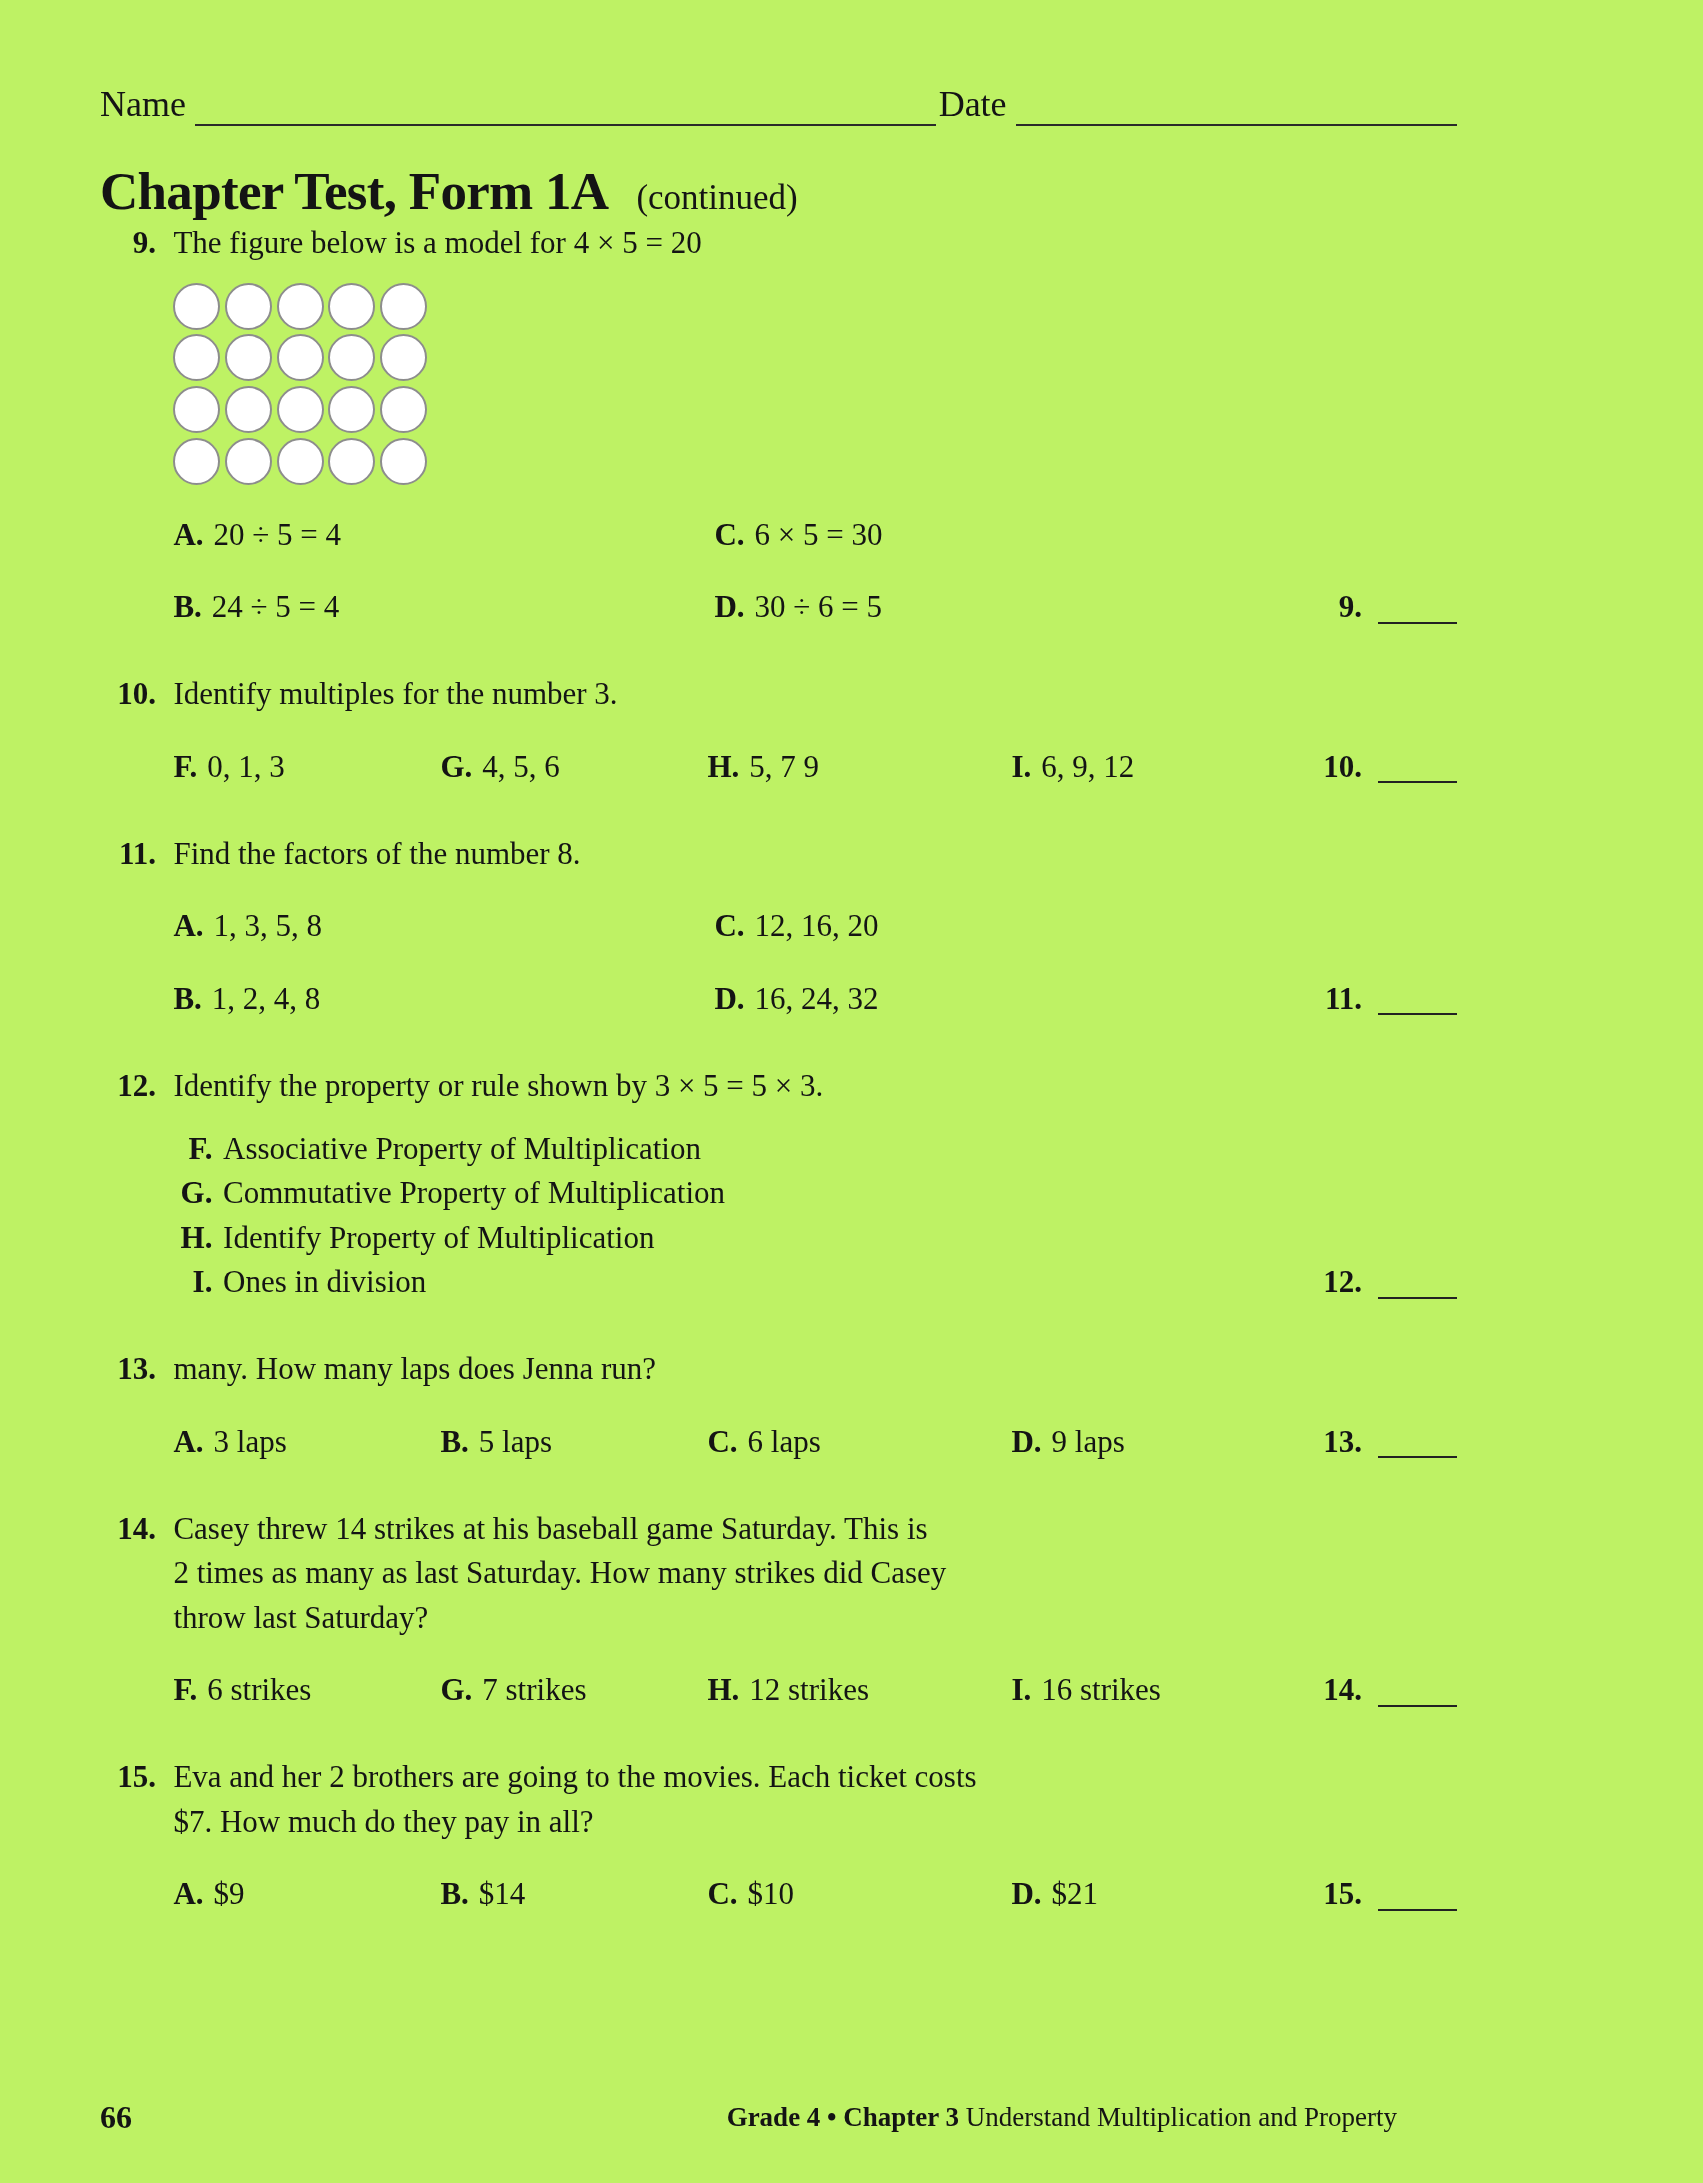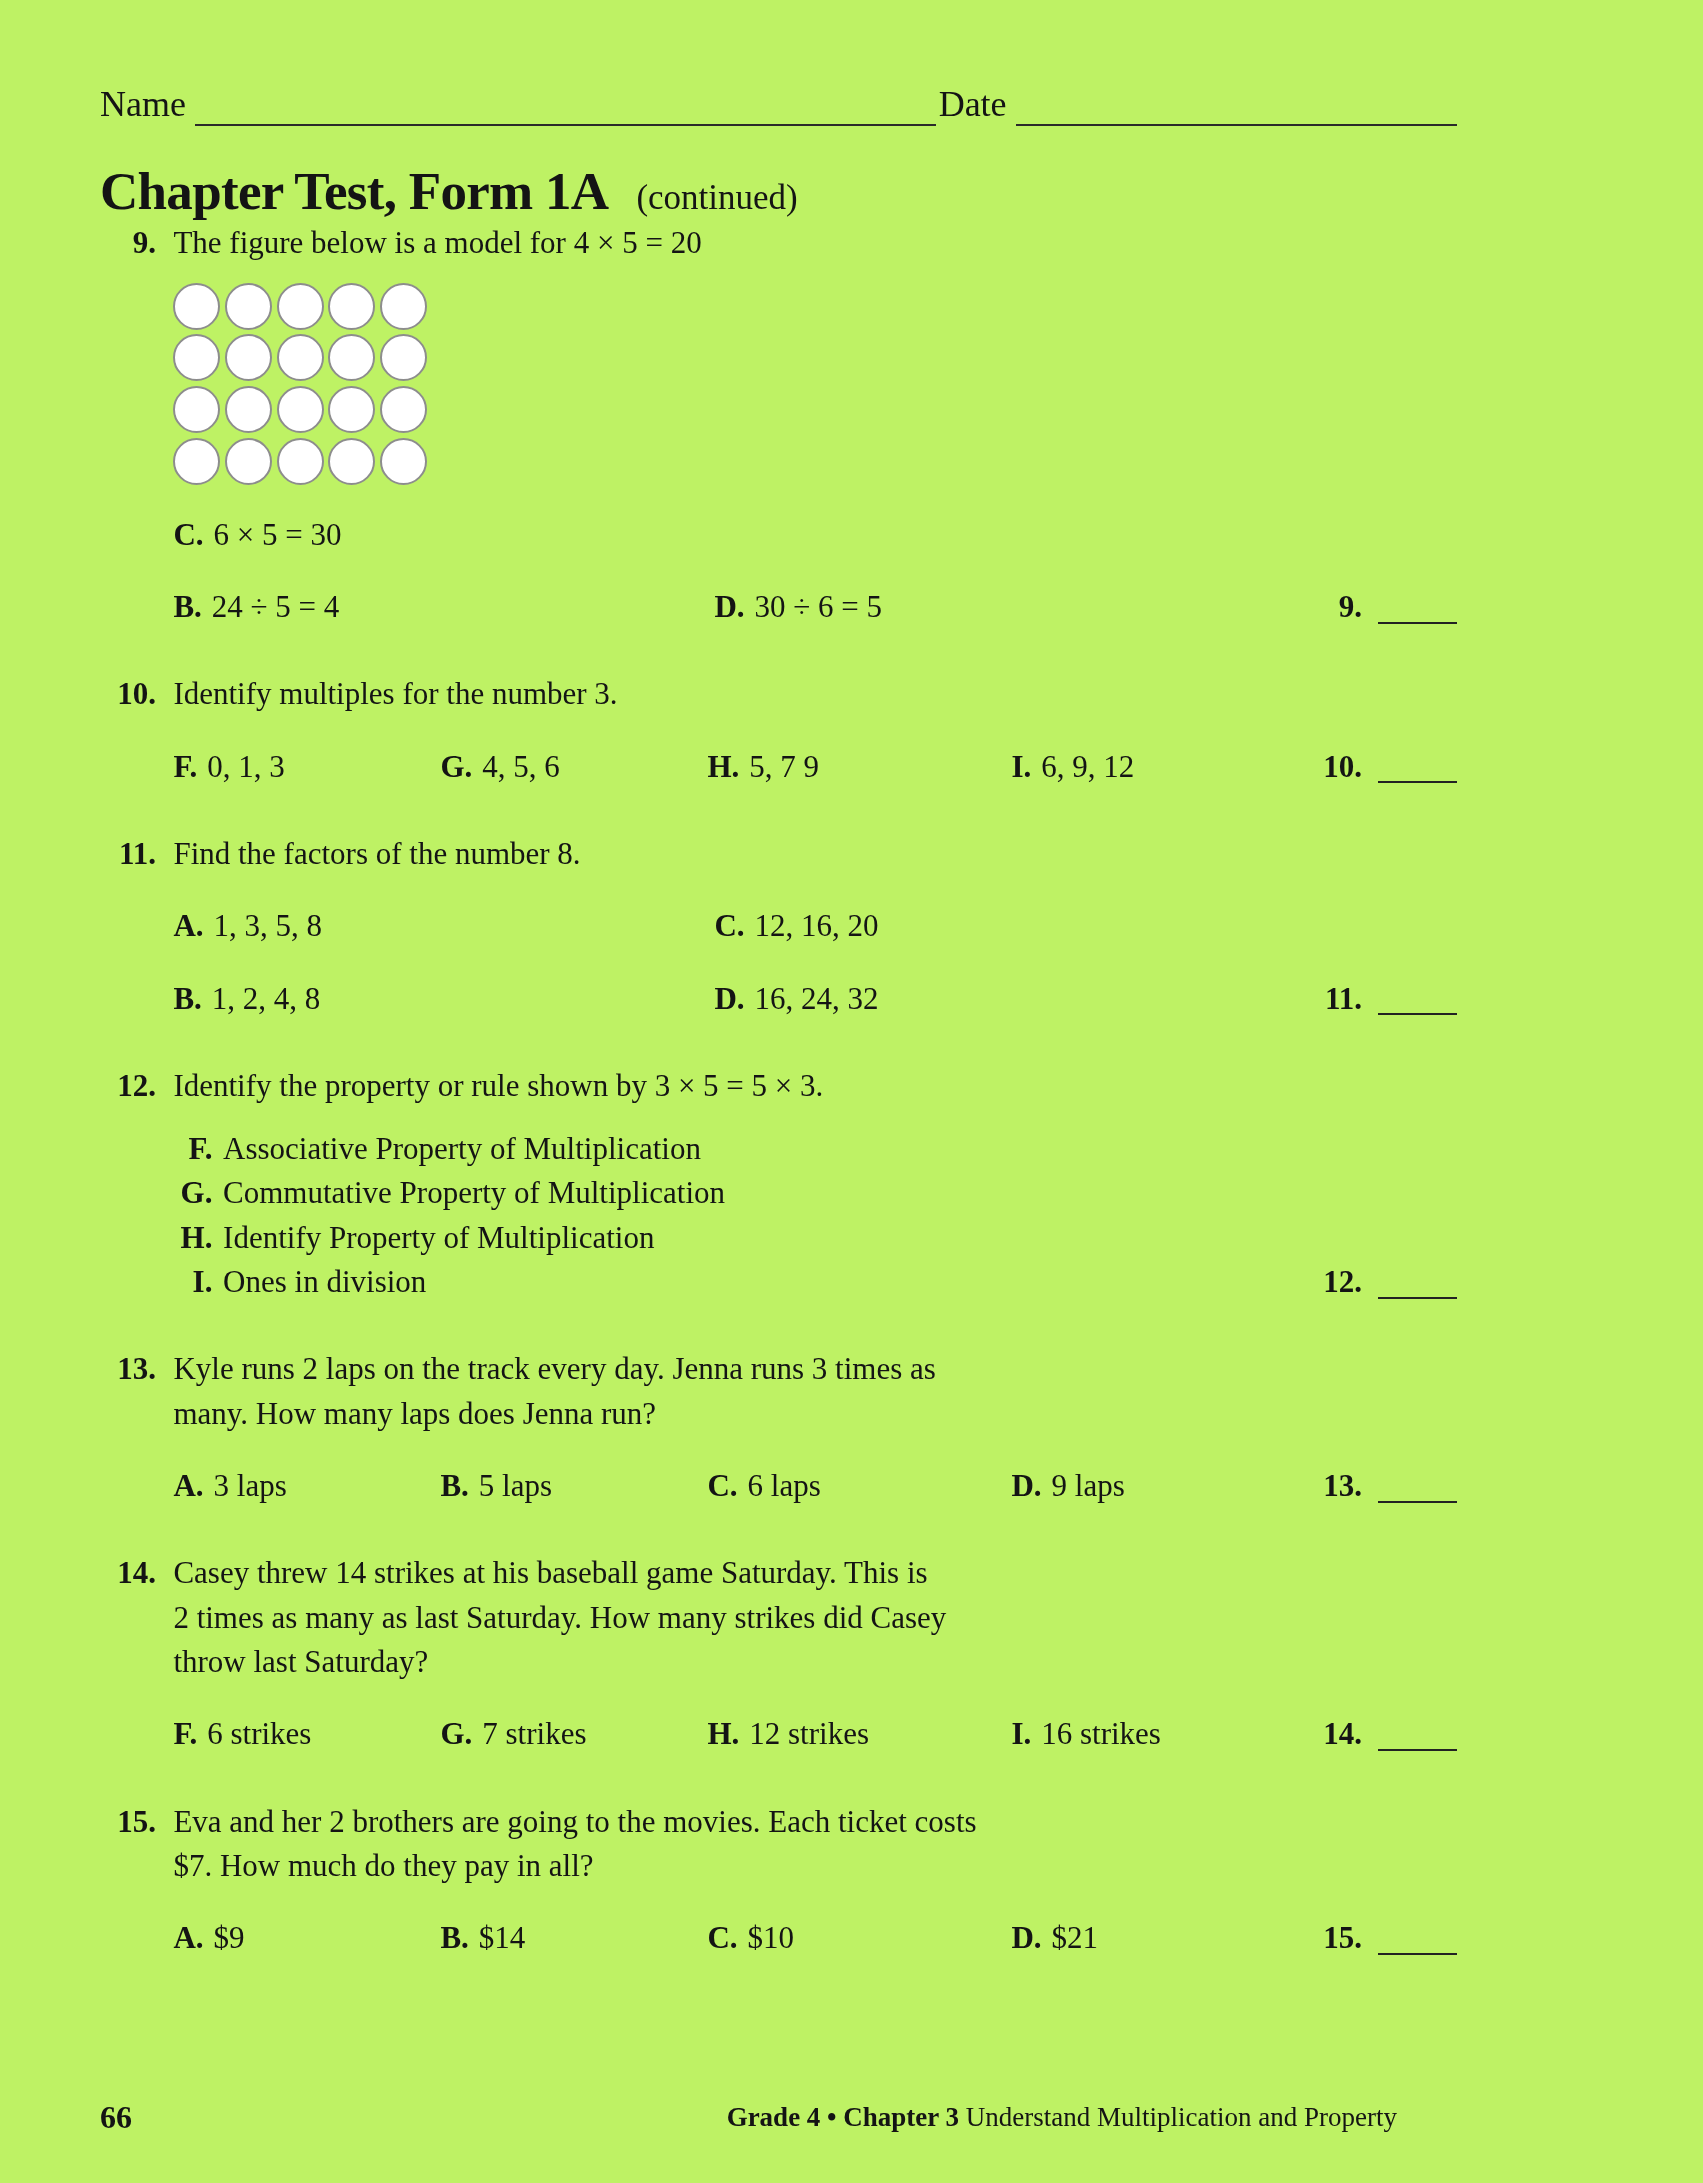--- a/index.html
+++ b/index.html
@@ -104,20 +104,21 @@
             </div>
             <div class="circle-row">
               <span class="circle"></span>
               <span class="circle"></span>
               <span class="circle"></span>
               <span class="circle"></span>
               <span class="circle"></span>
             </div>
           </div>
         <div class="choice-row">
+          <span class="choice col-a"><b class="choice-label">A.</b><span class="choice-text">20 ÷ 5 = 4</span></span>
           <span class="choice"><b class="choice-label">C.</b><span class="choice-text">6 × 5 = 30</span></span>
         </div>
         <div class="choice-row">
           <span class="choice col-a"><b class="choice-label">B.</b><span class="choice-text">24 ÷ 5 = 4</span></span>
           <span class="choice"><b class="choice-label">D.</b><span class="choice-text">30 ÷ 6 = 5</span></span>
           <span class="answer-slot">
               <b>9.</b>
               <span class="blank"></span>
             </span>
         </div>
@@ -200,21 +201,20 @@
         </div>
       </div>
     </div>
   </section>
 
   <section class="question">
     <div class="q-row">
       <span class="q-num">13.</span>
       <div class="q-body">
         <div class="q-prompt">
-            <div>Kyle runs 2 laps on the track every day. Jenna runs 3 times as</div>
             <div>many. How many laps does Jenna run?</div>
           </div>
         <div class="choice-row">
           <span class="choice cw"><b class="choice-label">A.</b><span class="choice-text">3 laps</span></span>
           <span class="choice cw"><b class="choice-label">B.</b><span class="choice-text">5 laps</span></span>
           <span class="choice cw3"><b class="choice-label">C.</b><span class="choice-text">6 laps</span></span>
           <span class="choice"><b class="choice-label">D.</b><span class="choice-text">9 laps</span></span>
           <span class="answer-slot">
               <b>13.</b>
               <span class="blank"></span>

